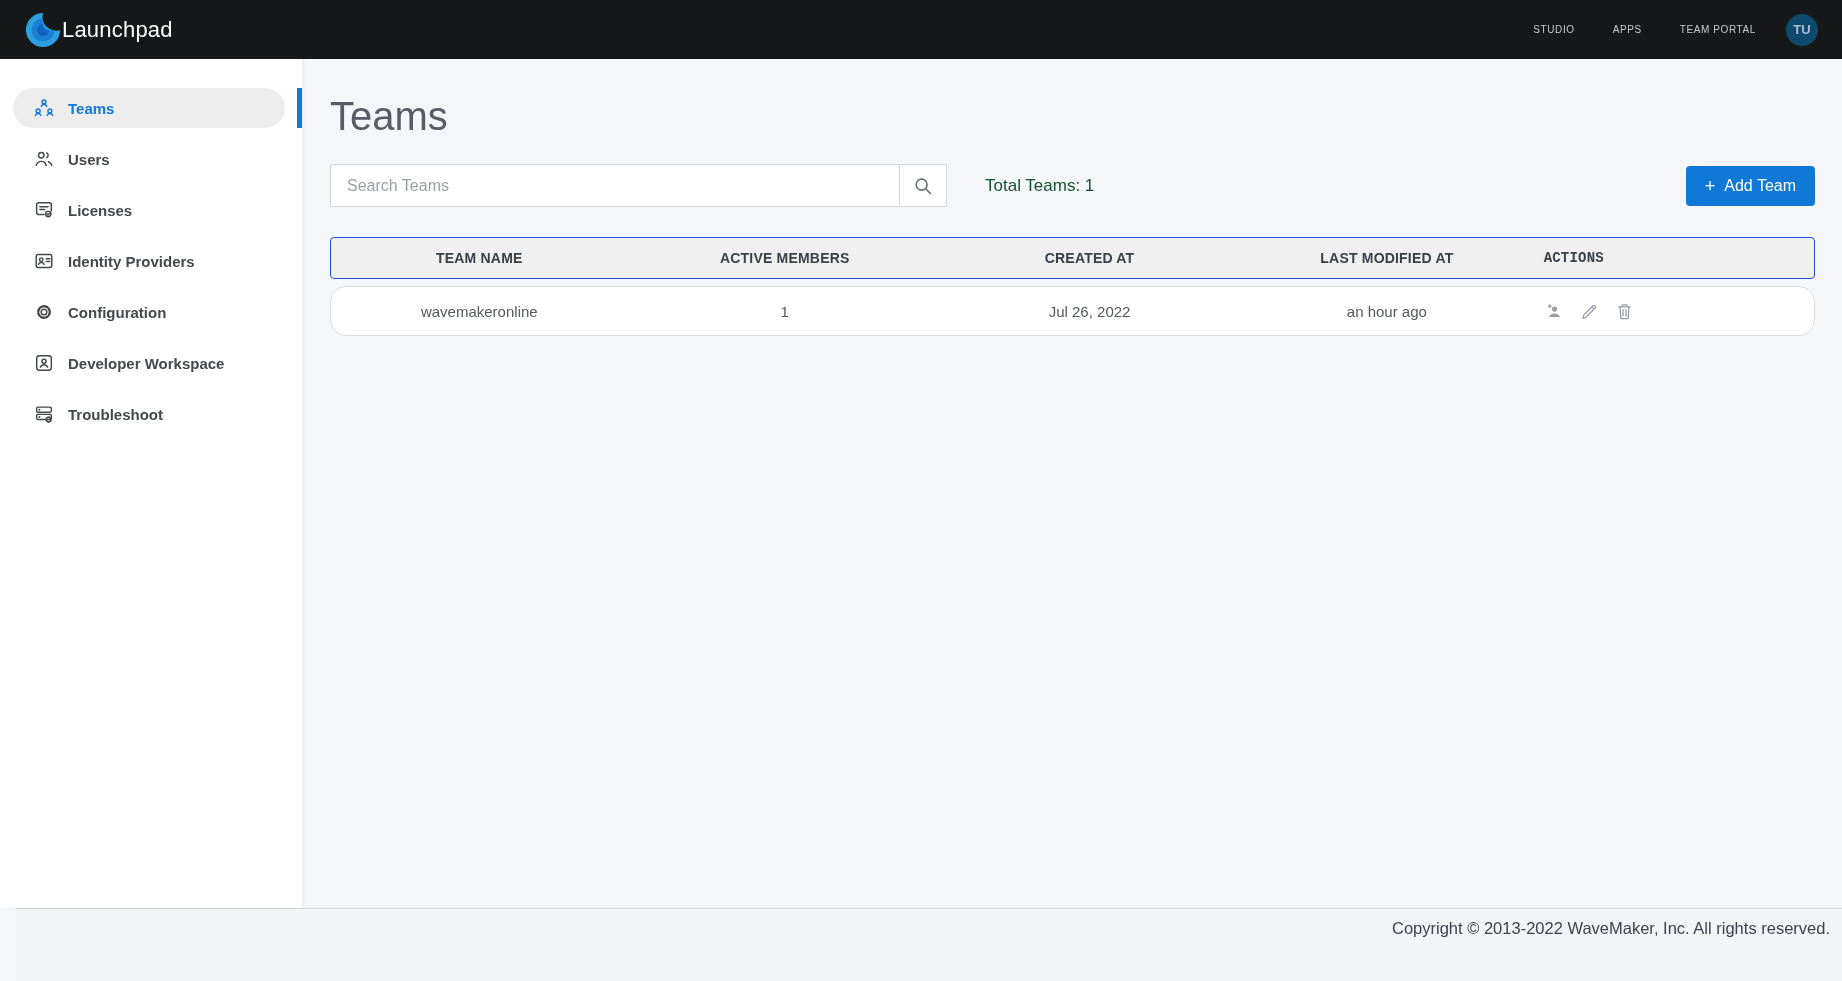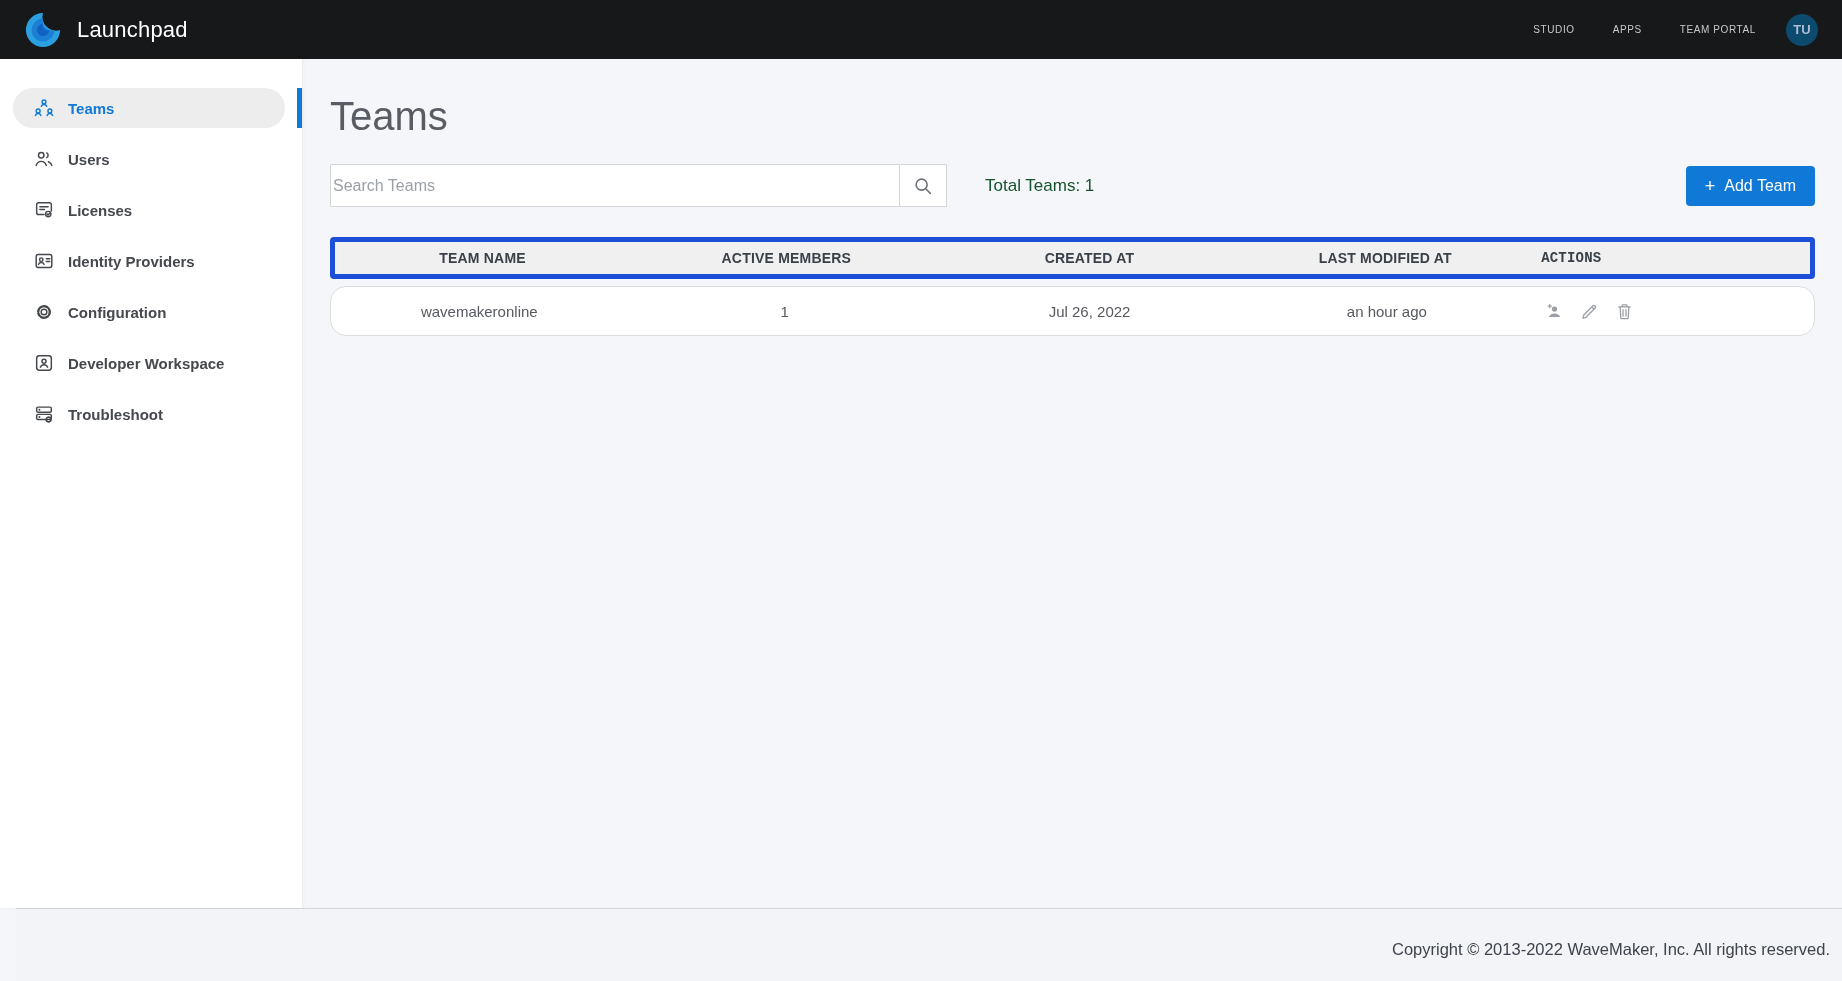--- a/index.html
+++ b/index.html
@@ -10,21 +10,21 @@
     position:relative;
     overflow:hidden;
     color:#45484d;
   }
   
   .topbar{
     position:absolute; top:0; left:0; right:0; height:59px;
     background:#17181a; display:flex; align-items:center;
     padding:0 24px; z-index:10;
   }
-  .brand{ display:flex; align-items:center; gap:15px; cursor:pointer; }
+  .brand{ display:flex; align-items:center; gap:0; cursor:pointer; }
   .brand-title{ color:#ffffff; font-size:22px; font-weight:400; letter-spacing:.2px; }
   .topnav{ margin-left:auto; display:flex; align-items:center; gap:38px; }
   .topnav .navlink{
     color:#c7c9cc; font-size:10px; letter-spacing:.6px; cursor:pointer;
     text-transform:uppercase;
   }
   .avatar{
     width:32px; height:32px; border-radius:50%; background:#0c4a6e;
     display:flex; align-items:center; justify-content:center;
     color:#aebcd4; font-size:13px; font-weight:700; cursor:pointer;
@@ -60,21 +60,21 @@
   .main{
     position:absolute; left:303px; top:59px; right:0; bottom:73px;
     background:#f5f6f9; padding:0 27px;
   }
   .page-title{ margin-top:35px; font-size:40px; font-weight:400; color:#595d63; }
   .page-subtitle{ margin-top:13px; font-size:16px; color:#5f6368; }
   .controls{ margin-top:25px; display:flex; align-items:center; }
   .search-group{ display:flex; height:43px; }
   .search-input{
     width:570px; height:43px; border:1px solid #d5d6d8; background:#fff;
-    padding:0 2px; font-size:16px; color:#333; border-radius:1px;
+    padding:0 16px; font-size:16px; color:#333; border-radius:1px;
     font-family:"Liberation Sans",sans-serif; outline:none;
   }
   .search-input::placeholder{ color:#9ba0a6; }
   .search-btn{
     width:47px; height:43px; background:#fff; border:1px solid #d5d6d8;
     border-left:none; cursor:pointer; display:flex; align-items:center;
     justify-content:center; color:#6d7176;
   }
   .total-label{ margin-left:38px; font-size:17px; color:#14532d; }
   .add-btn{
@@ -85,21 +85,21 @@
   }
   .add-btn .plus{ font-size:18px; line-height:1; }
   
   .table{ margin-top:30px; }
   .t-grid{
     display:grid;
     grid-template-columns:20% 21.2% 19.9% 20.2% 18.7%;
     align-items:center;
   }
   .t-header{
-    height:42px; background:#f0f0f1; border:5px solid #1d4ed8; border-radius:4px;
+    height:42px; background:#f0f0f1; border:1px solid #1d4ed8; border-radius:4px;
     font-size:14px; font-weight:700; color:#3a4047; letter-spacing:.2px;
   }
   .t-header .cell{ text-align:center; }
   .t-header .cell.left{ text-align:left; padding-left:7px;font-family:Liberation Mono, monospace; }
   .t-row{
     height:50px; margin-top:7px; background:#ffffff; border:1px solid #dcdddf;
     border-radius:16px; font-size:15px; color:#56595e;
   }
   .t-row .cell{ text-align:center; }
   .t-row .cell.actions{
@@ -108,21 +108,21 @@
   }
   .action-btn{
     background:none; border:none; padding:0; cursor:pointer; color:#9ba0a6;
     display:flex; align-items:center;
   }
   
   .footer{
     position:absolute; left:0; right:0; bottom:0; height:73px;
     background:#f2f4f7; border-top:1px solid #d4d5d8;
     display:flex; justify-content:flex-end; align-items:flex-start;
-    padding:31px 12px 0 0;
+    padding:10px 12px 0 0;
     font-size:16.5px; color:#3f434b;margin-left:16px;
   }
 </style>
 </head>
 <body>
 
 <header class="topbar">
   <div class="brand">
     <span class="icon">
       <svg width="38" height="38" viewBox="0 0 40 40">

